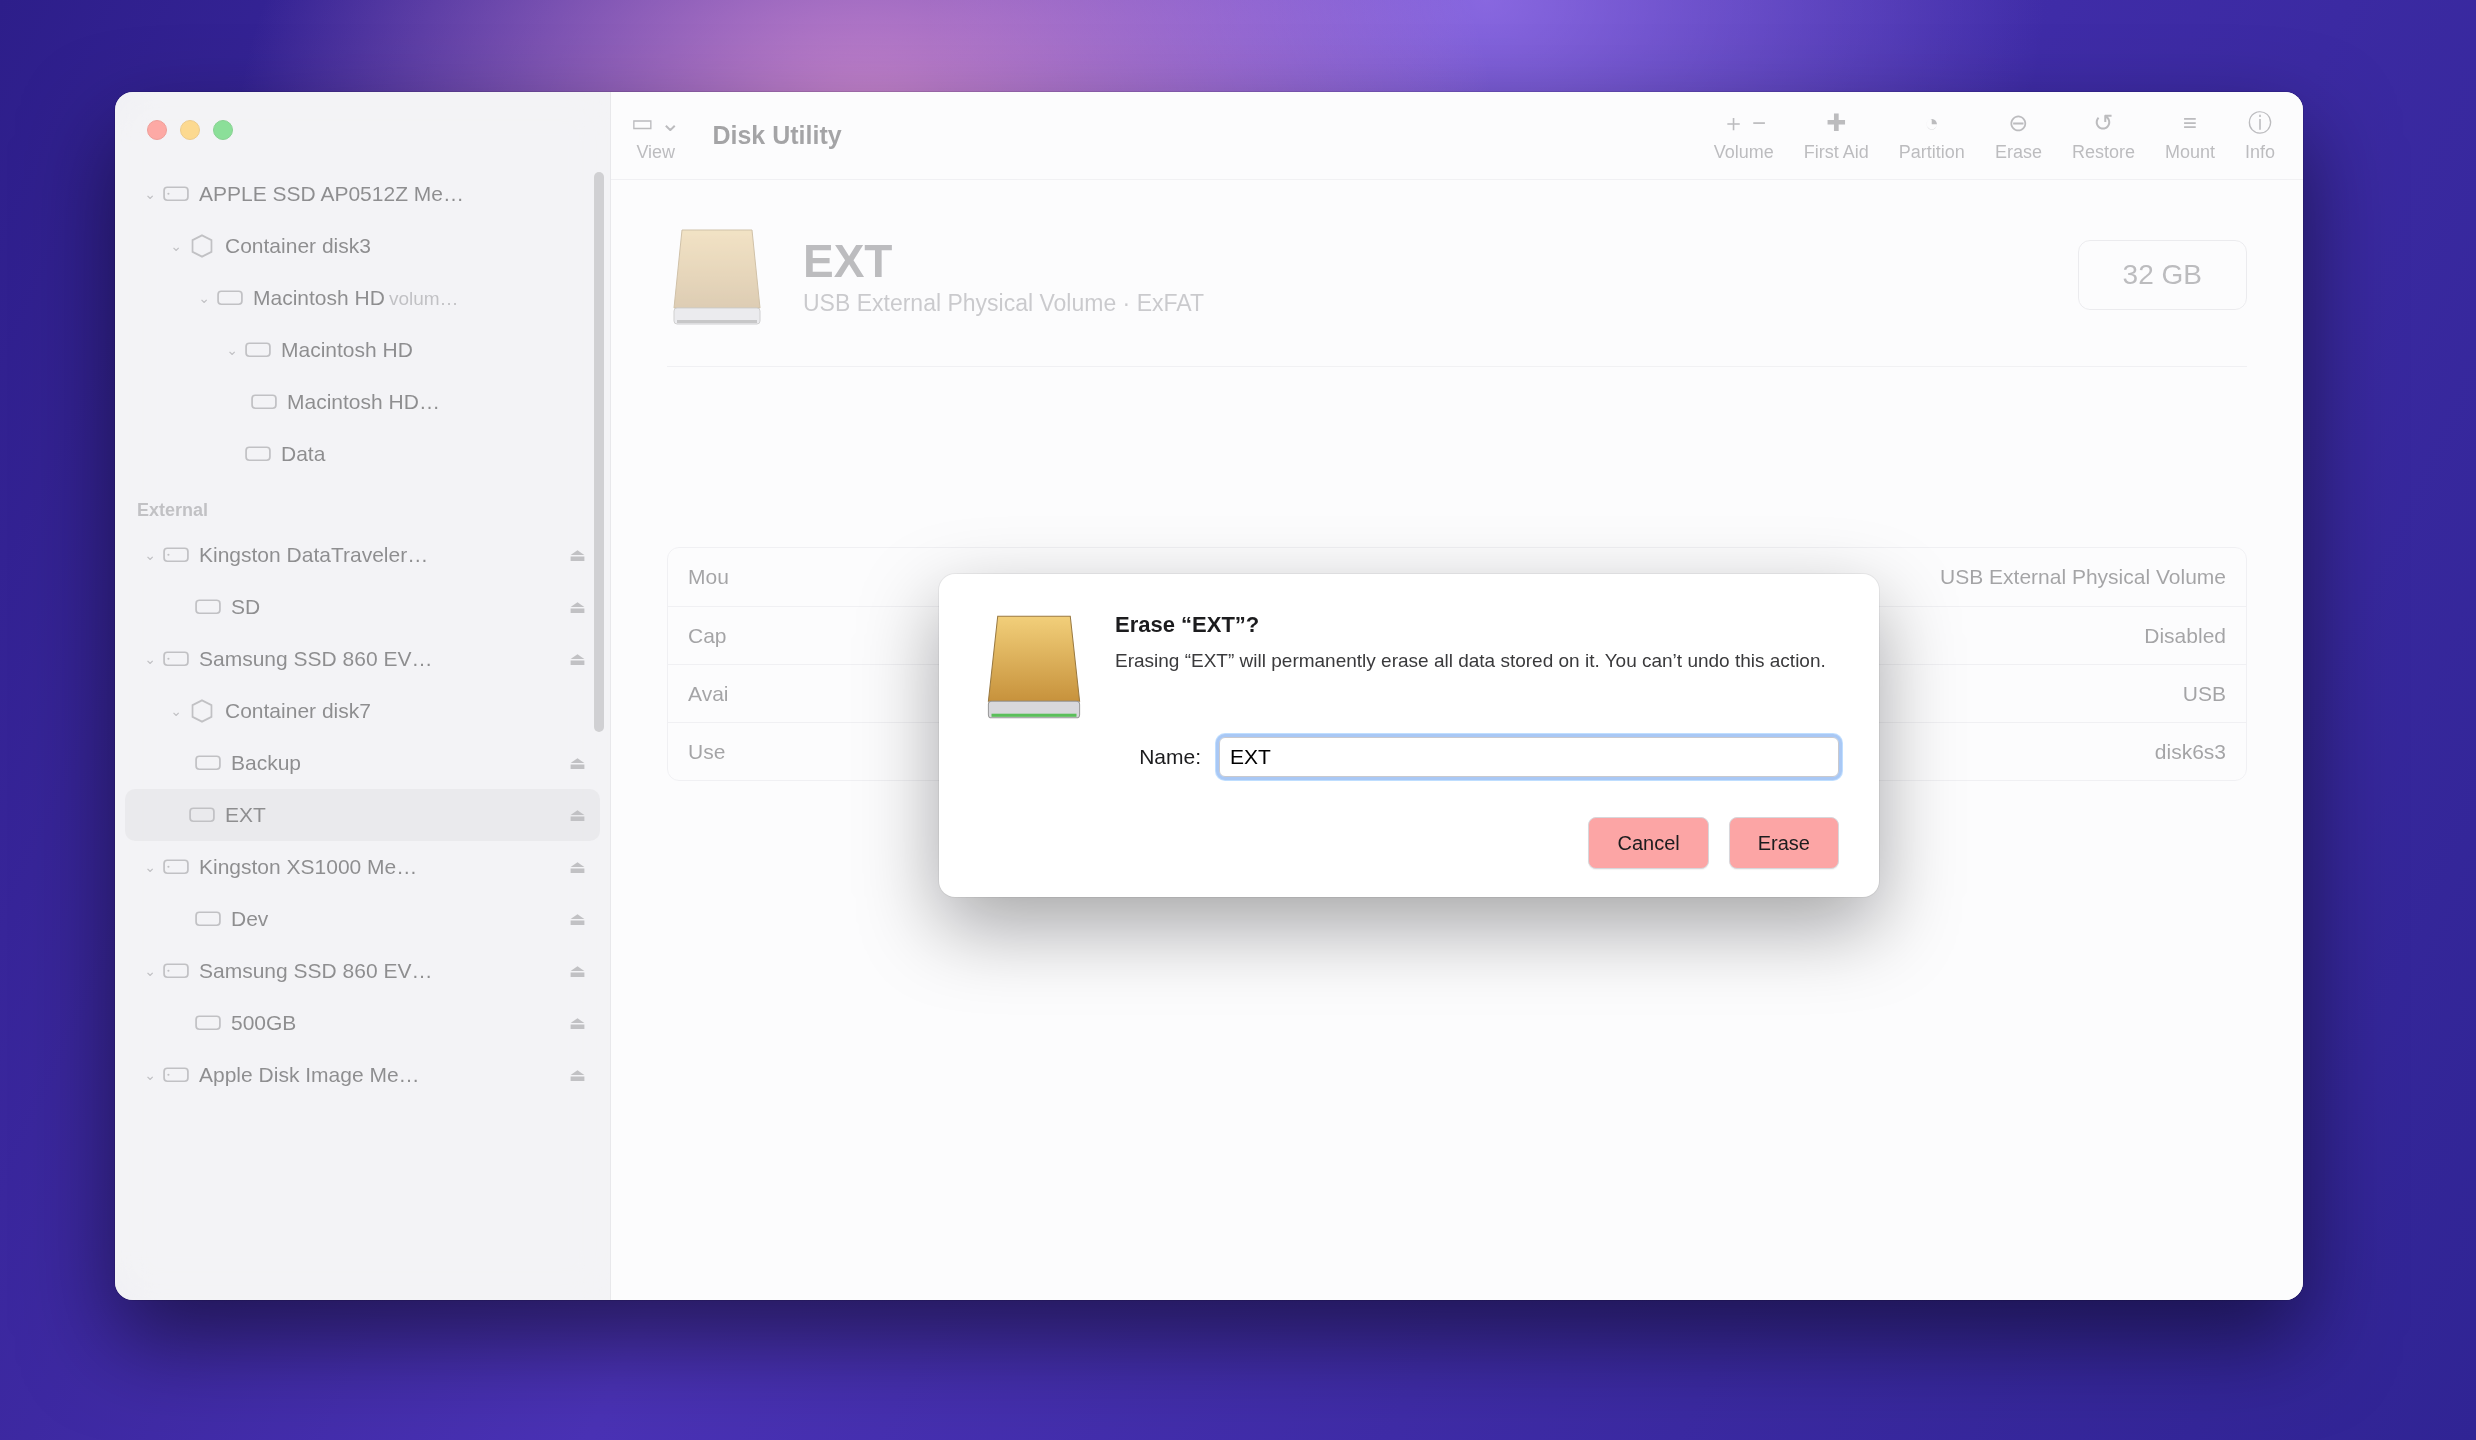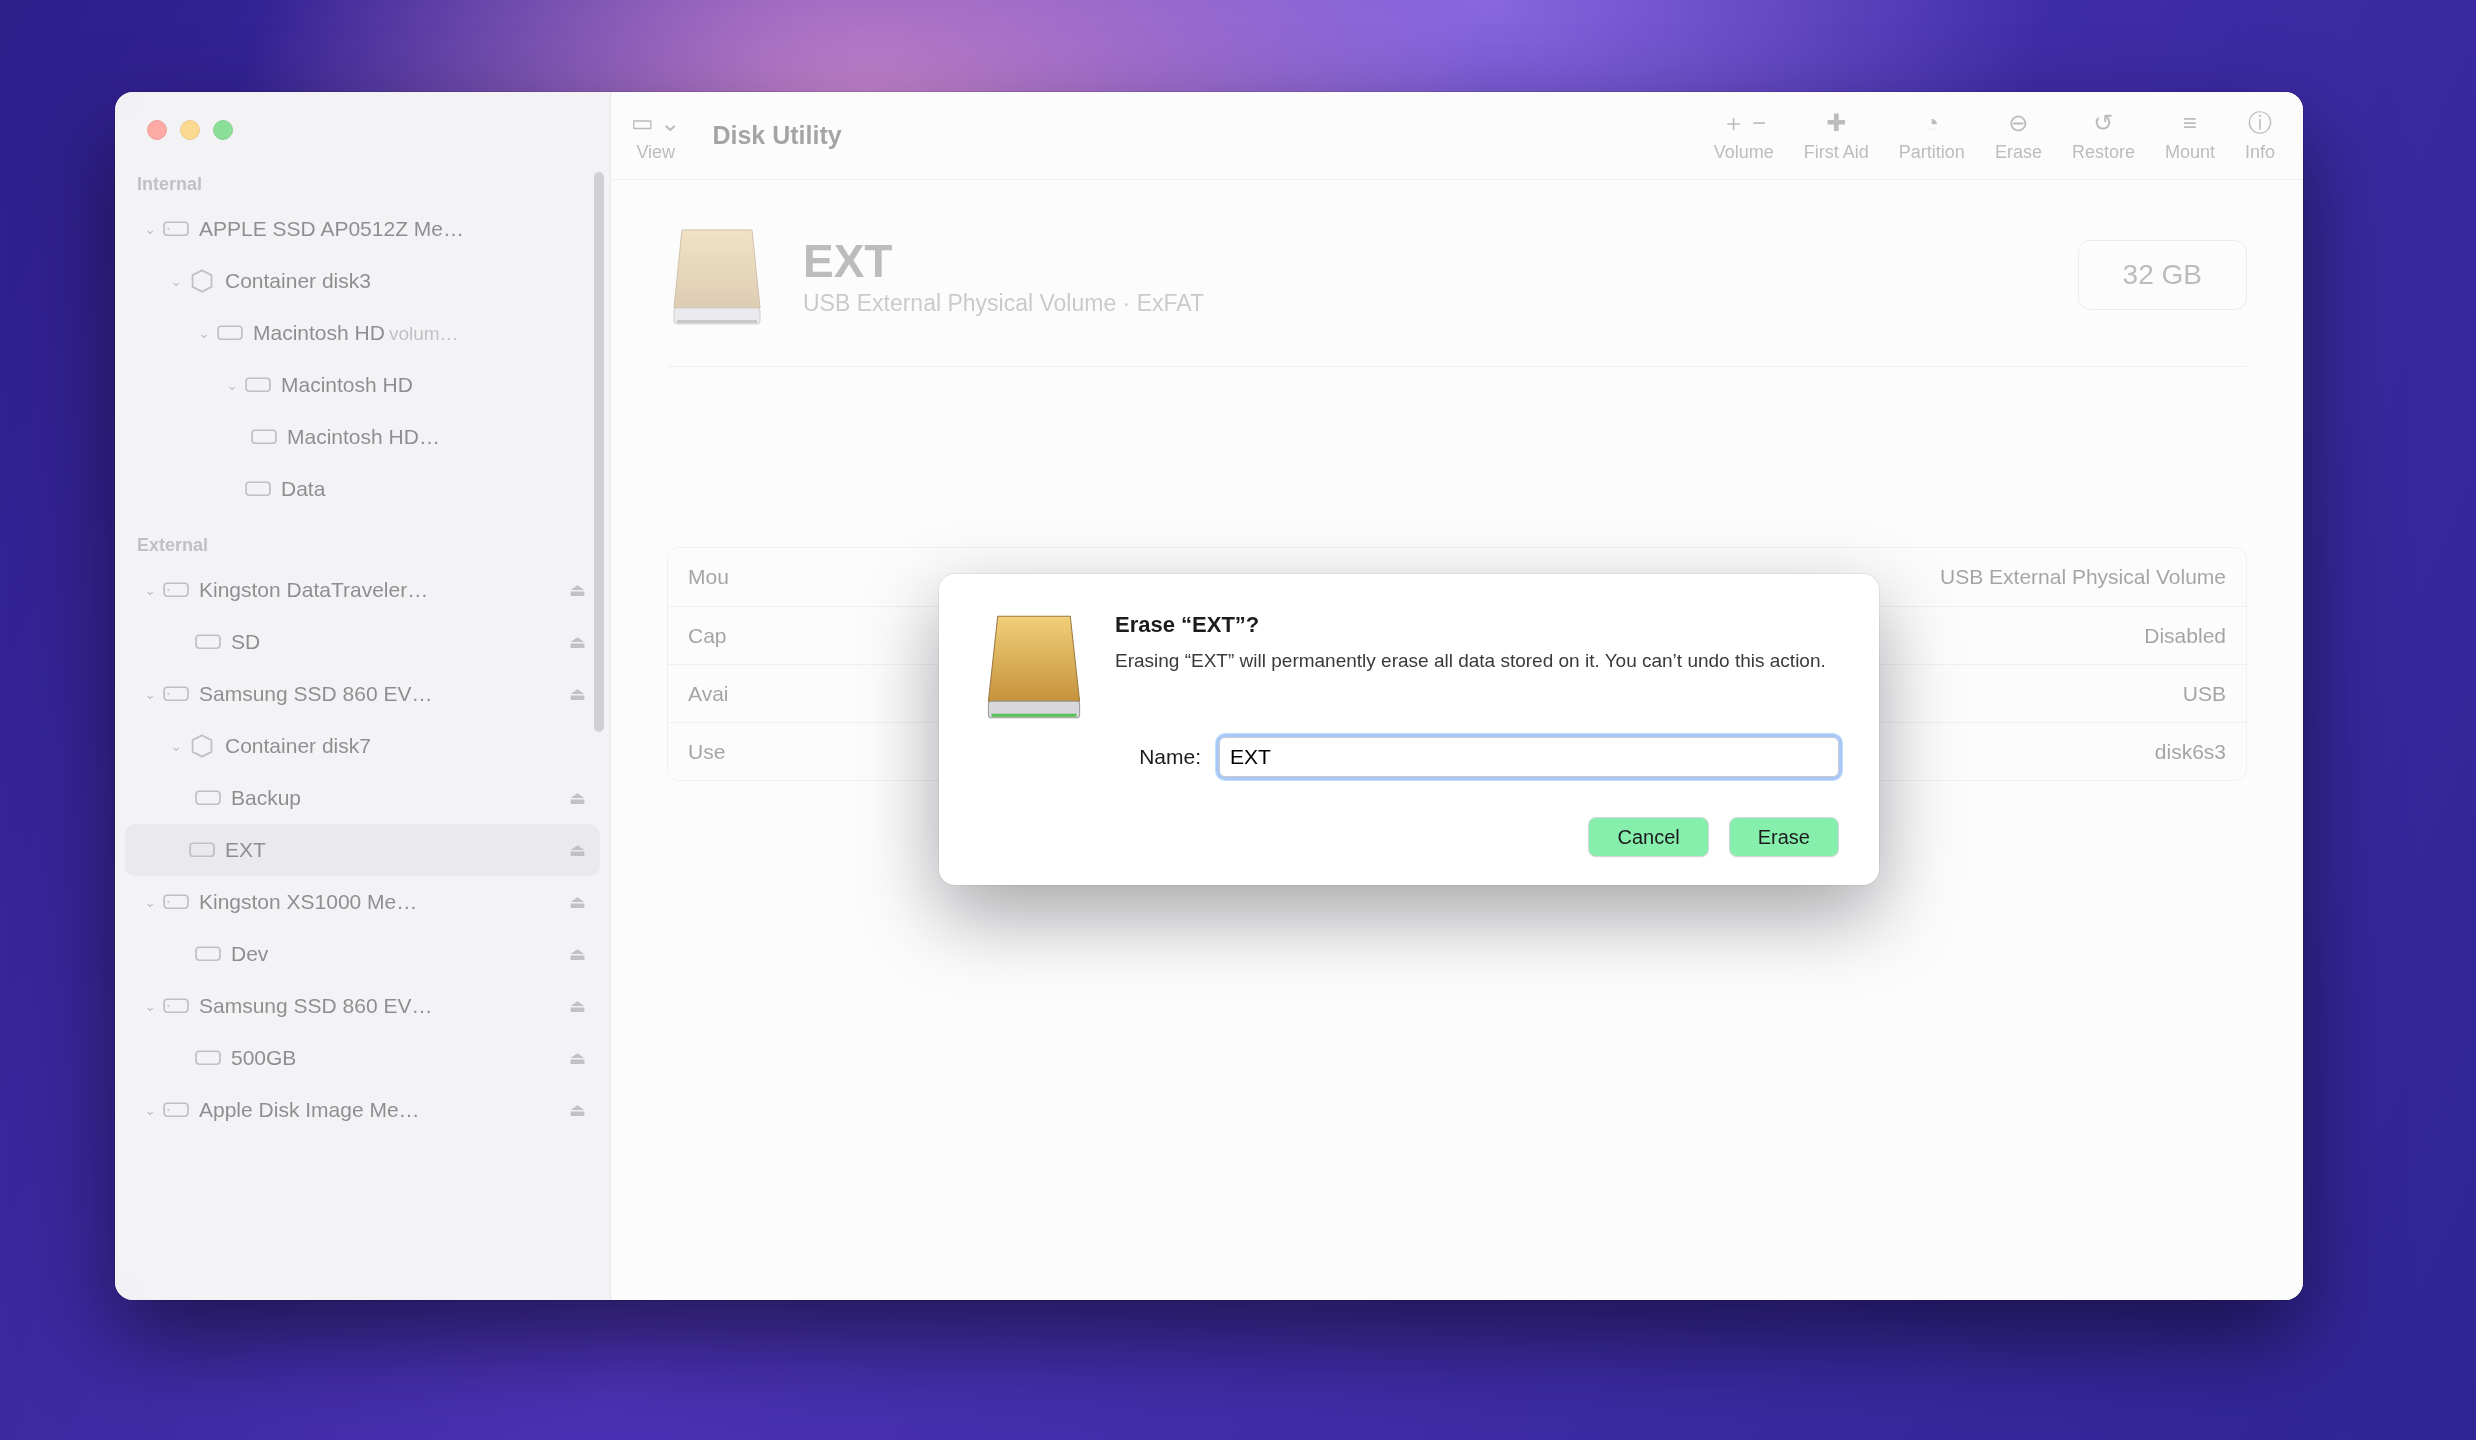--- a/index.html
+++ b/index.html
@@ -123,40 +123,39 @@
     display:flex; align-items:center; padding: 0 10px; font-size:21px; position:relative;
     background:#fff;
   }
   .select .chev {
     position:absolute; right:4px; top:4px; bottom:4px; width:30px;
     background:#0a7aff; border-radius:5px; display:flex; align-items:center; justify-content:center;
     color:#fff; font-size:14px;
   }
 
   .modal-buttons { display:flex; justify-content:flex-end; gap: 20px; margin-top: 40px; }
-  .mbtn { height:40px; padding: 0 28px; border-radius:8px; border:1px solid #d7d7db; background:#86efac; font-size:20px; color:#1c1c1e; box-shadow: 0 1px 1px rgba(0,0,0,0.05); }
+  .mbtn { height:52px; padding: 0 28px; border-radius:8px; border:1px solid #d7d7db; background:#fca5a5; font-size:20px; color:#1c1c1e; box-shadow: 0 1px 1px rgba(0,0,0,0.05); }
 
   .scrollbar-track { position:absolute; top:80px; right:2px; bottom:10px; width:18px; }
   .scrollbar-thumb { position:absolute; top:0; left:4px; width:10px; height:560px; background:rgba(0,0,0,0.28); border-radius:6px; }
 </style>
 </head>
 <body>
 
 <div class="desktop-bg"></div>
 
 <div class="window">
 
   <div class="sidebar">
     <div class="traffic-lights">
       <div class="tl tl-close"></div>
       <div class="tl tl-min"></div>
       <div class="tl tl-max"></div>
     </div>
 
-    <div class="sb-section">Internal</div>
 
     <div class="sb-row ind-1">
       <span class="disclosure">⌄</span>
       <span class="sb-icon">
           <svg viewBox="0 0 24 18">
             <rect x="1" y="3" width="22" height="12" rx="3" fill="none" stroke="#8e8e93" stroke-width="1.6"></rect>
             <circle cx="5" cy="9" r="1" fill="#8e8e93"></circle>
           </svg>
         </span>
       <span class="sb-label">APPLE SSD AP0512Z Me…</span>

